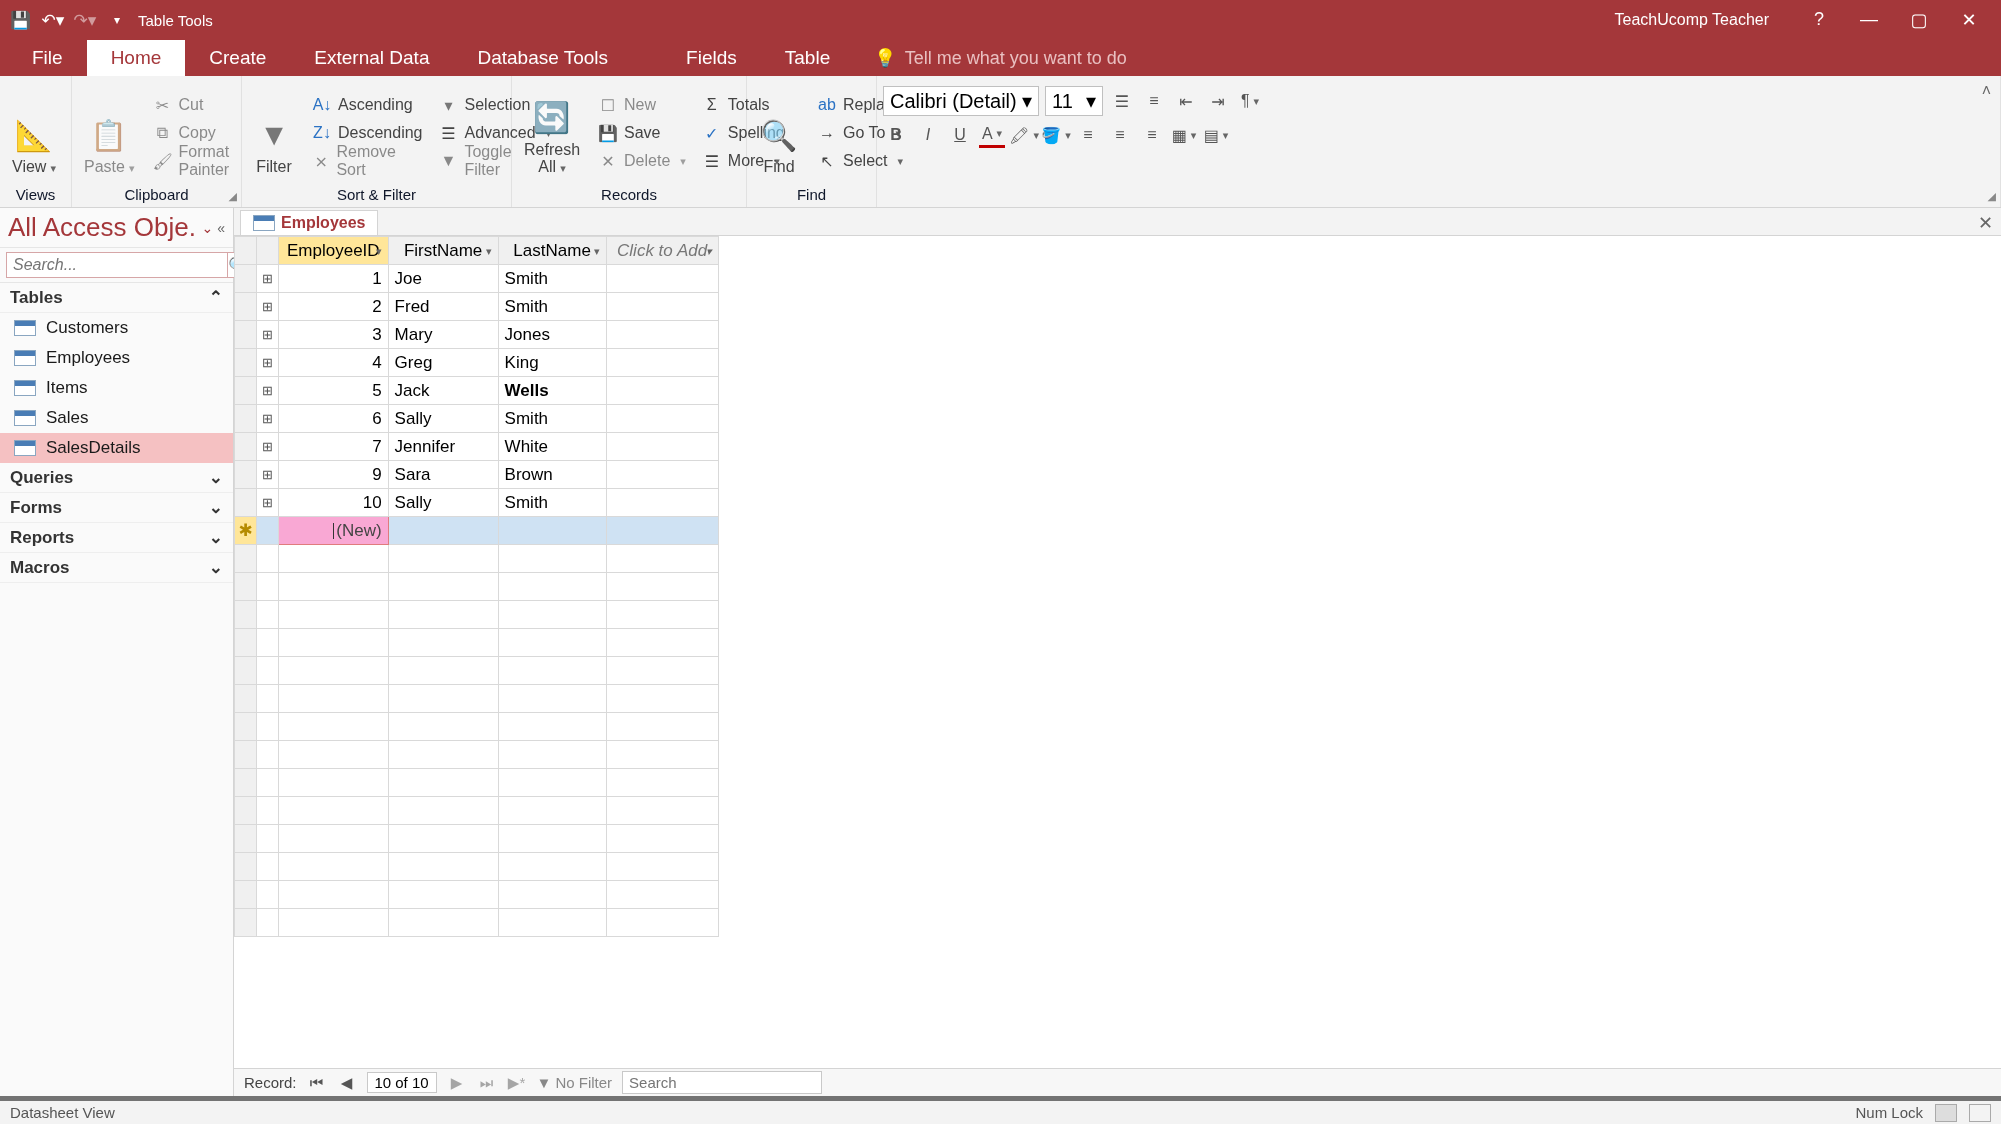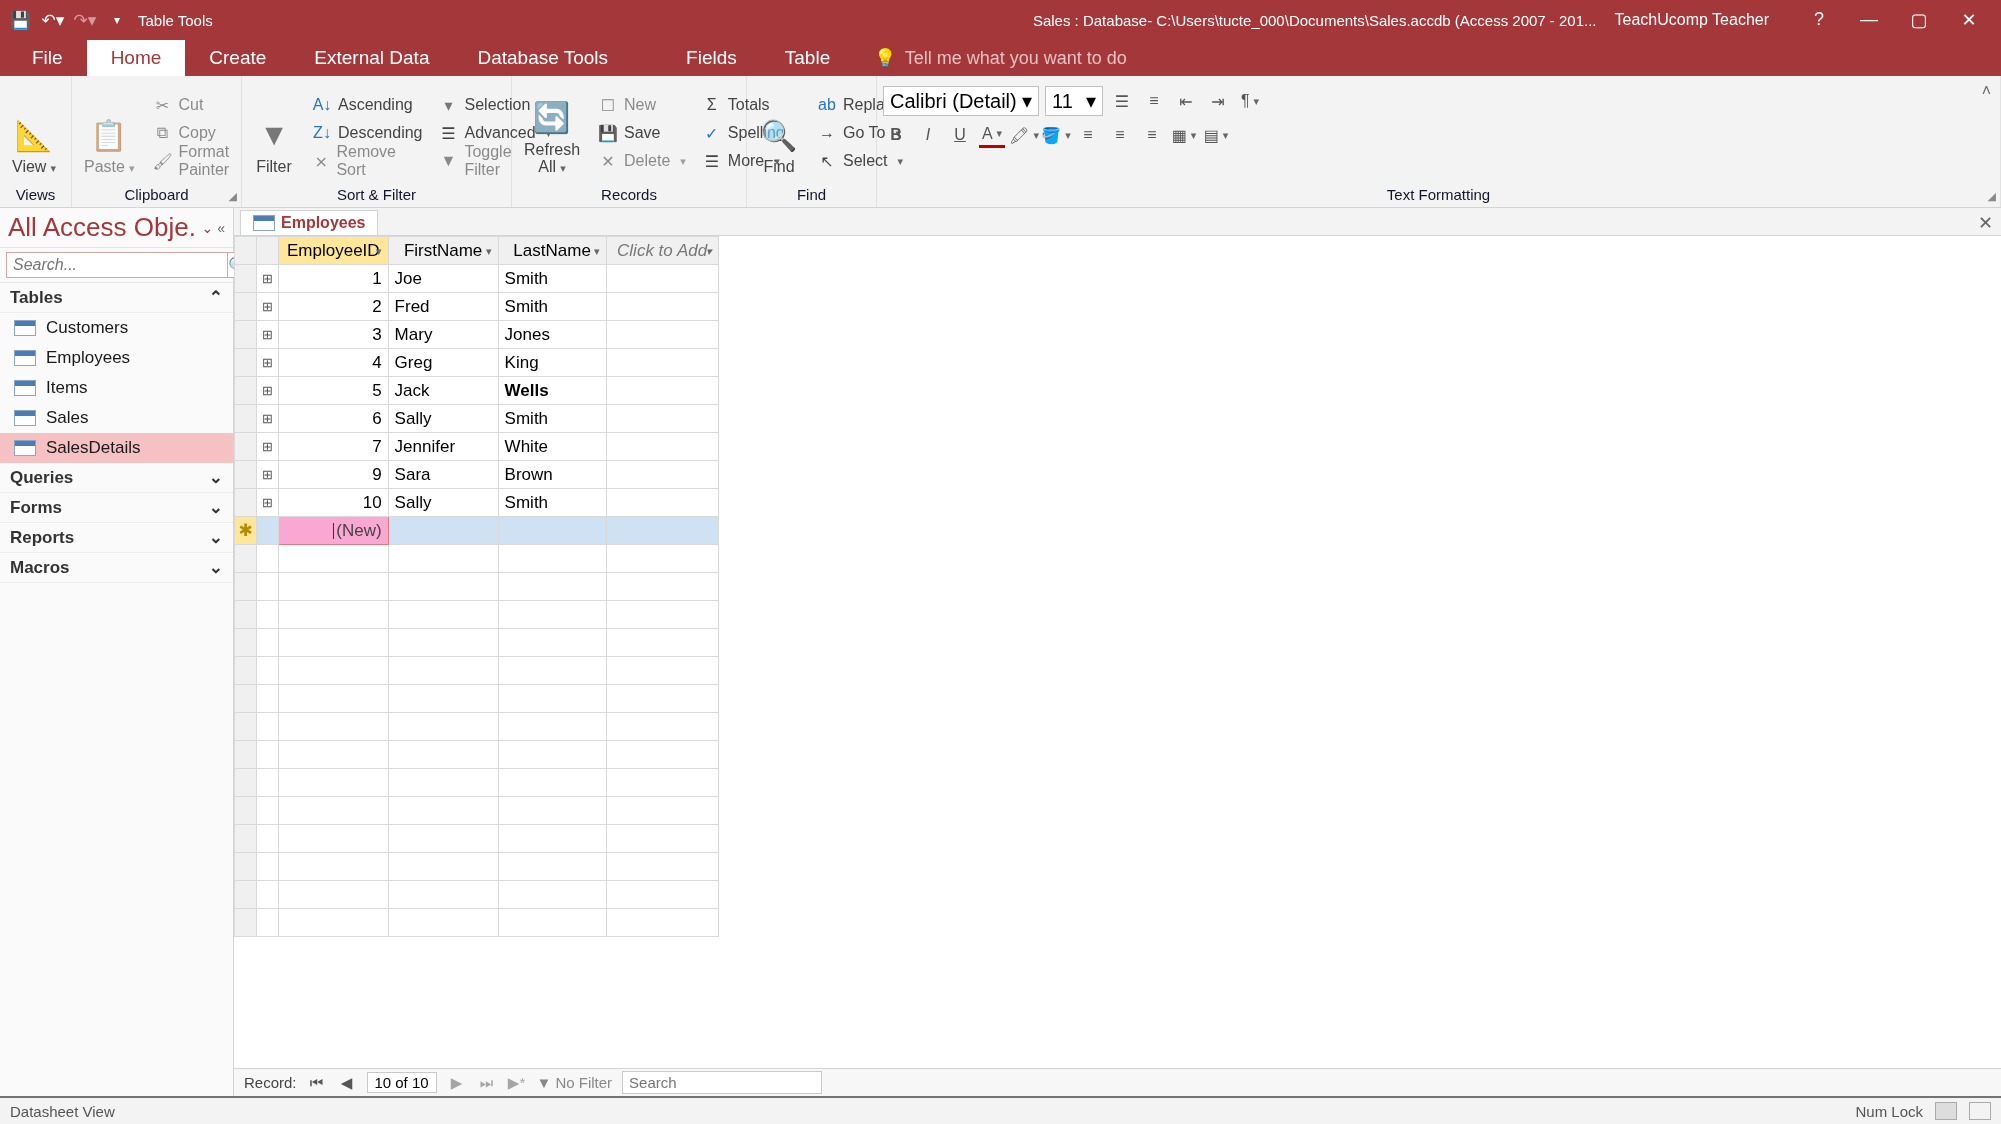--- a/index.html
+++ b/index.html
@@ -83,37 +83,36 @@
 .blank-space td { border-left:1px solid #e8e8e8; border-right:1px solid #e8e8e8; }
 
 
 .record-nav { height: 28px; border-top: 1px solid #d4d4d4; background: #f7f7f7; display: flex; align-items: center; gap: 10px; padding: 8px 10px; font-size: 15px; color: #444; }
 .record-nav .navbtn { width: 20px; text-align: center; color: #555; }
 .record-nav input.pos { width: 70px; border: 1px solid #c9c9c9; text-align: center; font-size: 15px; padding: 1px; }
 .record-nav input.search { width: 200px; border: 1px solid #c9c9c9; padding: 2px 6px; font-size: 15px; color:#888; }
 .nofilter { color: #888; display:flex; align-items:center; gap:4px; }
 
 
-.status-bar { height: 28px; background: #f3f3f3; border-top: 2px solid #737373; display: flex; align-items: center; justify-content: space-between; padding: 0 10px; font-size: 15px; color: #555; }
+.status-bar { height: 28px; background: #f3f3f3; border-top: 5px solid #737373; display: flex; align-items: center; justify-content: space-between; padding: 0 10px; font-size: 15px; color: #555; }
 .status-right { display:flex; gap:12px; align-items:center; }
 .view-icon { width:22px; height:18px; border:1px solid #aaa; }
 </style>
 </head>
 <body>
 
 <div class="title-bar">
   <div class="qat">
     <span class="qat-icon">💾</span>
     <span class="qat-icon">↶▾</span>
     <span class="qat-icon" style="opacity:.5">↷▾</span>
     <span class="qat-icon" style="font-size:12px">▾</span>
   </div>
   <div class="title-center">
     <span class="tool-tab-title">Table Tools</span>
-    <span class="title-text">Sales : Database- C:\Users\tucte_000\Documents\Sales.accdb (Access 2007 - 201...</span>
   </div>
   <div class="title-right">
     <span>TeachUcomp Teacher</span>
   </div>
   <div class="win-controls">
     <span class="win-btn">?</span>
     <span class="win-btn">—</span>
     <span class="win-btn">▢</span>
     <span class="win-btn">✕</span>
   </div>
@@ -294,21 +293,20 @@
         <span class="tf-icon dropdown-arrow" style="border-bottom:3px solid #c00000">A</span>
         <span class="tf-icon dropdown-arrow">🖍</span>
         <span class="tf-icon dropdown-arrow">🪣</span>
         <span class="tf-icon">≡</span>
         <span class="tf-icon">≡</span>
         <span class="tf-icon">≡</span>
         <span class="tf-icon dropdown-arrow">▦</span>
         <span class="tf-icon dropdown-arrow">▤</span>
       </div>
     </div>
-    <div class="rgroup-label">Text Formatting</div>
     <span class="dialog-launcher">◢</span>
   </div>
   <span class="ribbon-collapse">˄</span>
 </div>
 
 <div class="main">
 
   <div class="nav-pane">
     <div class="nav-header">
       <span class="nav-title">All Access Obje...</span>

